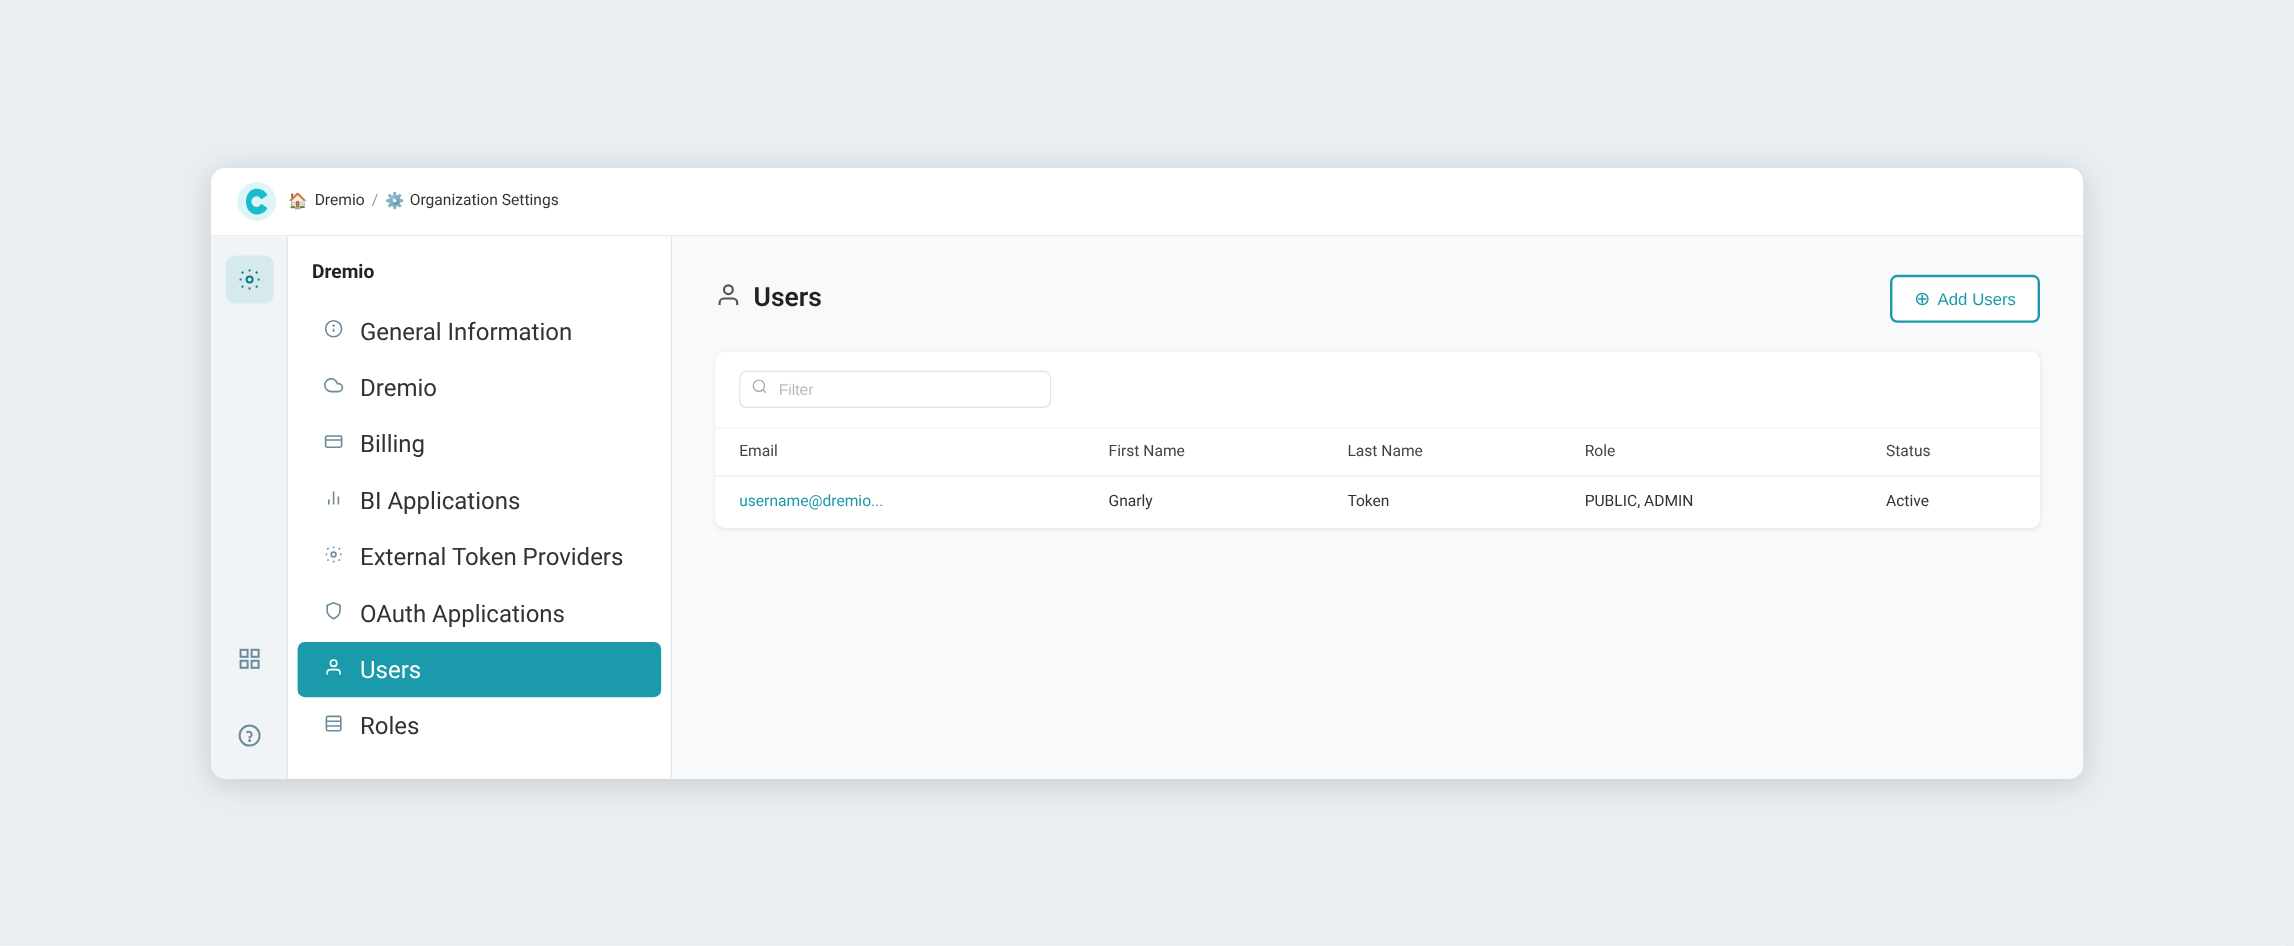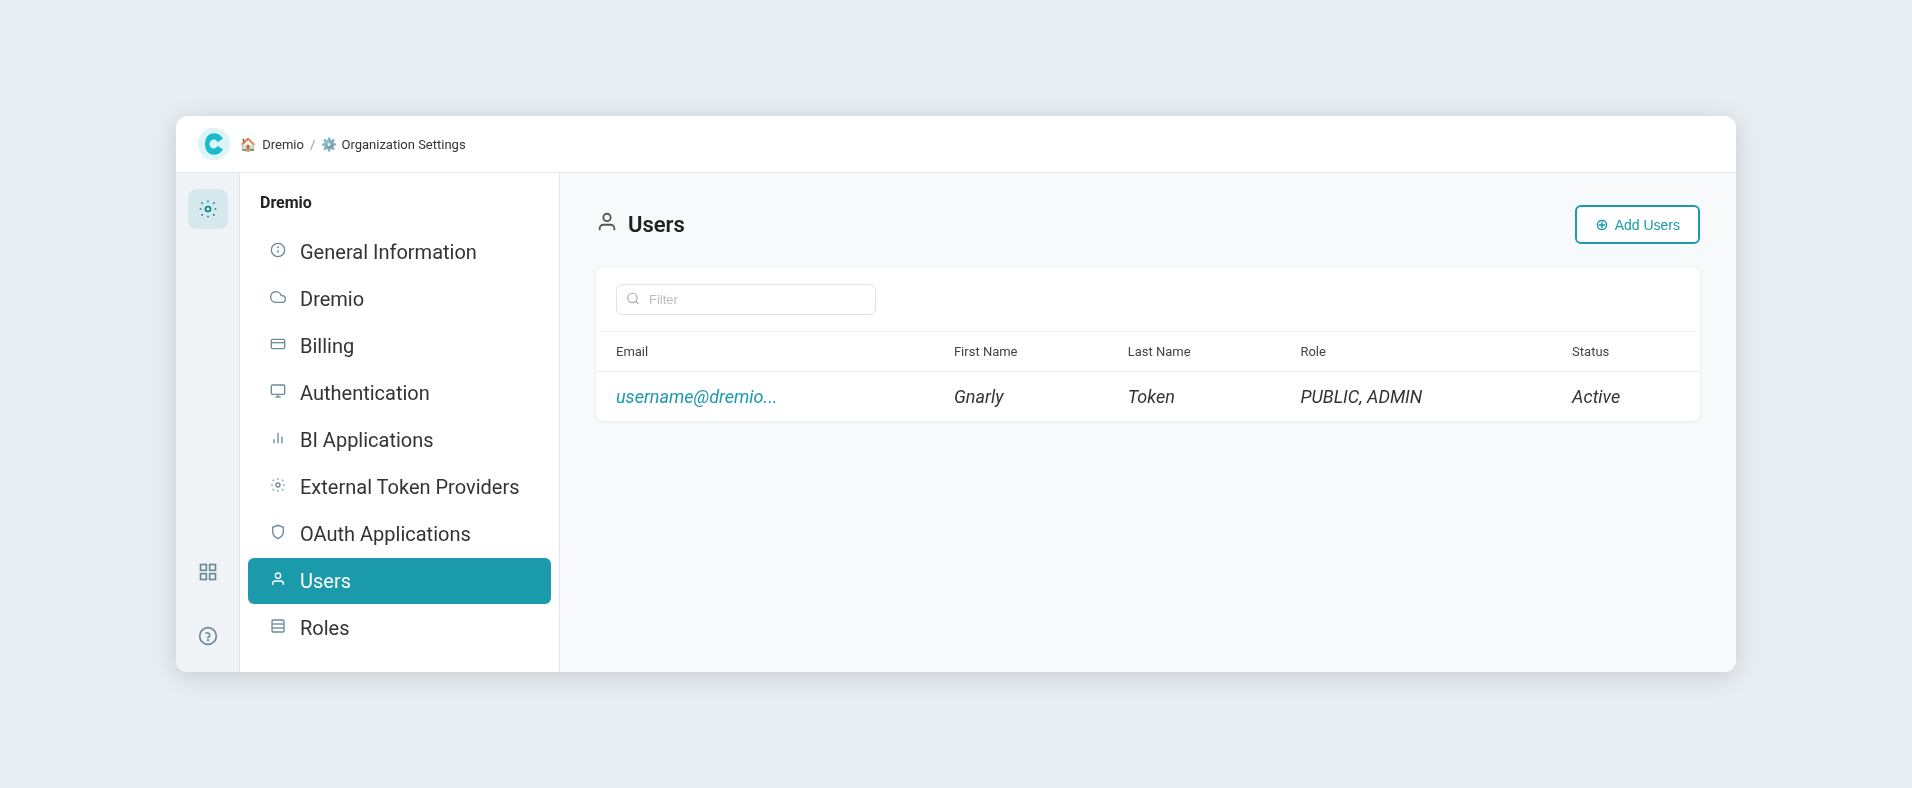--- a/index.html
+++ b/index.html
@@ -231,23 +231,22 @@
       color: #444;
     }
     tbody tr {
       border-bottom: 1px solid #f0f3f5;
     }
     tbody tr:last-child {
       border-bottom: none;
     }
     td {
       padding: 14px 20px;
-      font-size: 18px;
+      font-size: 13px;
       color: #333;
-      font-style: italic;
     }
     .email-link {
       color: #1a9aaa;
       text-decoration: none;
     }
   </style>
 </head>
 <body>
 
 <div class="window">
@@ -326,30 +325,20 @@
         <span class="sidebar-icon">
           <svg width="16" height="16" viewBox="0 0 24 24" fill="none" stroke="currentColor" stroke-width="2">
             <rect x="2" y="5" width="20" height="14" rx="2"></rect>
             <line x1="2" y1="10" x2="22" y2="10"></line>
           </svg>
         </span>
         <span>Billing</span>
       </div>
 
 
-      <div class="sidebar-item">
-        <span class="sidebar-icon">
-          <svg width="16" height="16" viewBox="0 0 24 24" fill="none" stroke="currentColor" stroke-width="2">
-            <rect x="2" y="3" width="20" height="14" rx="2"></rect>
-            <line x1="8" y1="21" x2="16" y2="21"></line>
-            <line x1="12" y1="17" x2="12" y2="21"></line>
-          </svg>
-        </span>
-        <span>Authentication</span>
-      </div>
 
       <div class="sidebar-item">
         <span class="sidebar-icon">
           <svg width="16" height="16" viewBox="0 0 24 24" fill="none" stroke="currentColor" stroke-width="2">
             <line x1="18" y1="20" x2="18" y2="10"></line>
             <line x1="12" y1="20" x2="12" y2="4"></line>
             <line x1="6" y1="20" x2="6" y2="14"></line>
           </svg>
         </span>
         <span>BI Applications</span>

